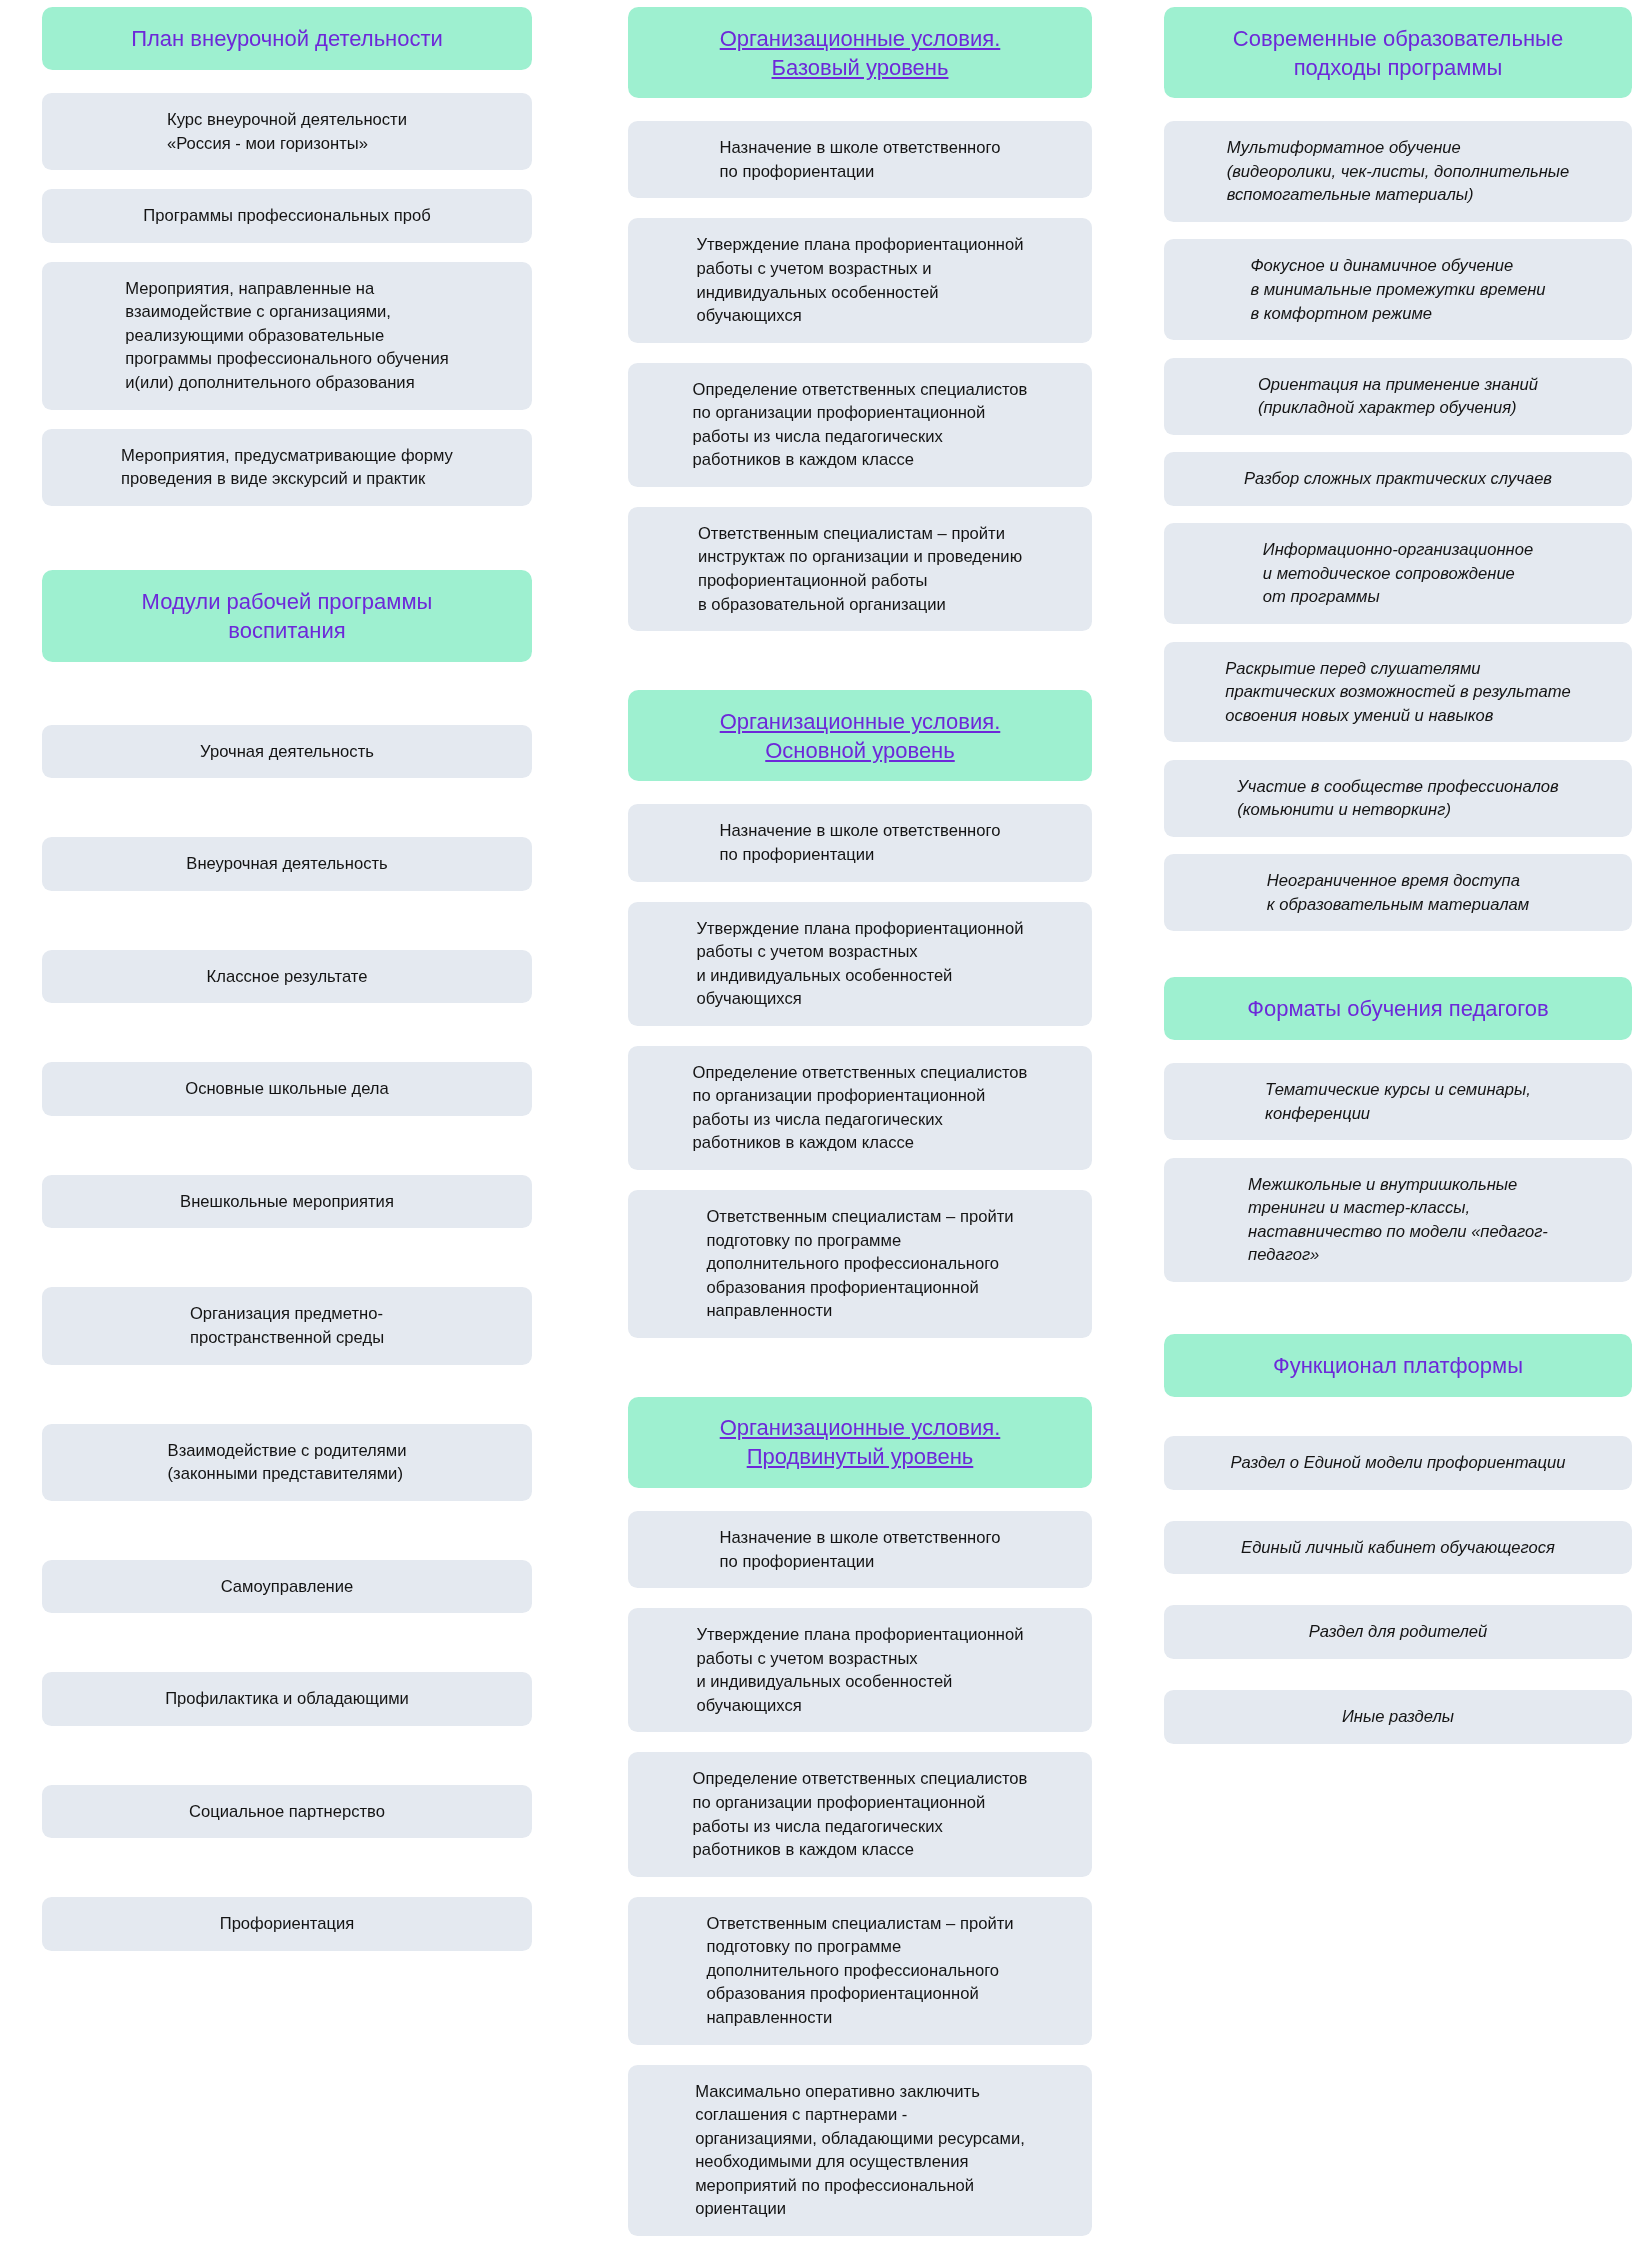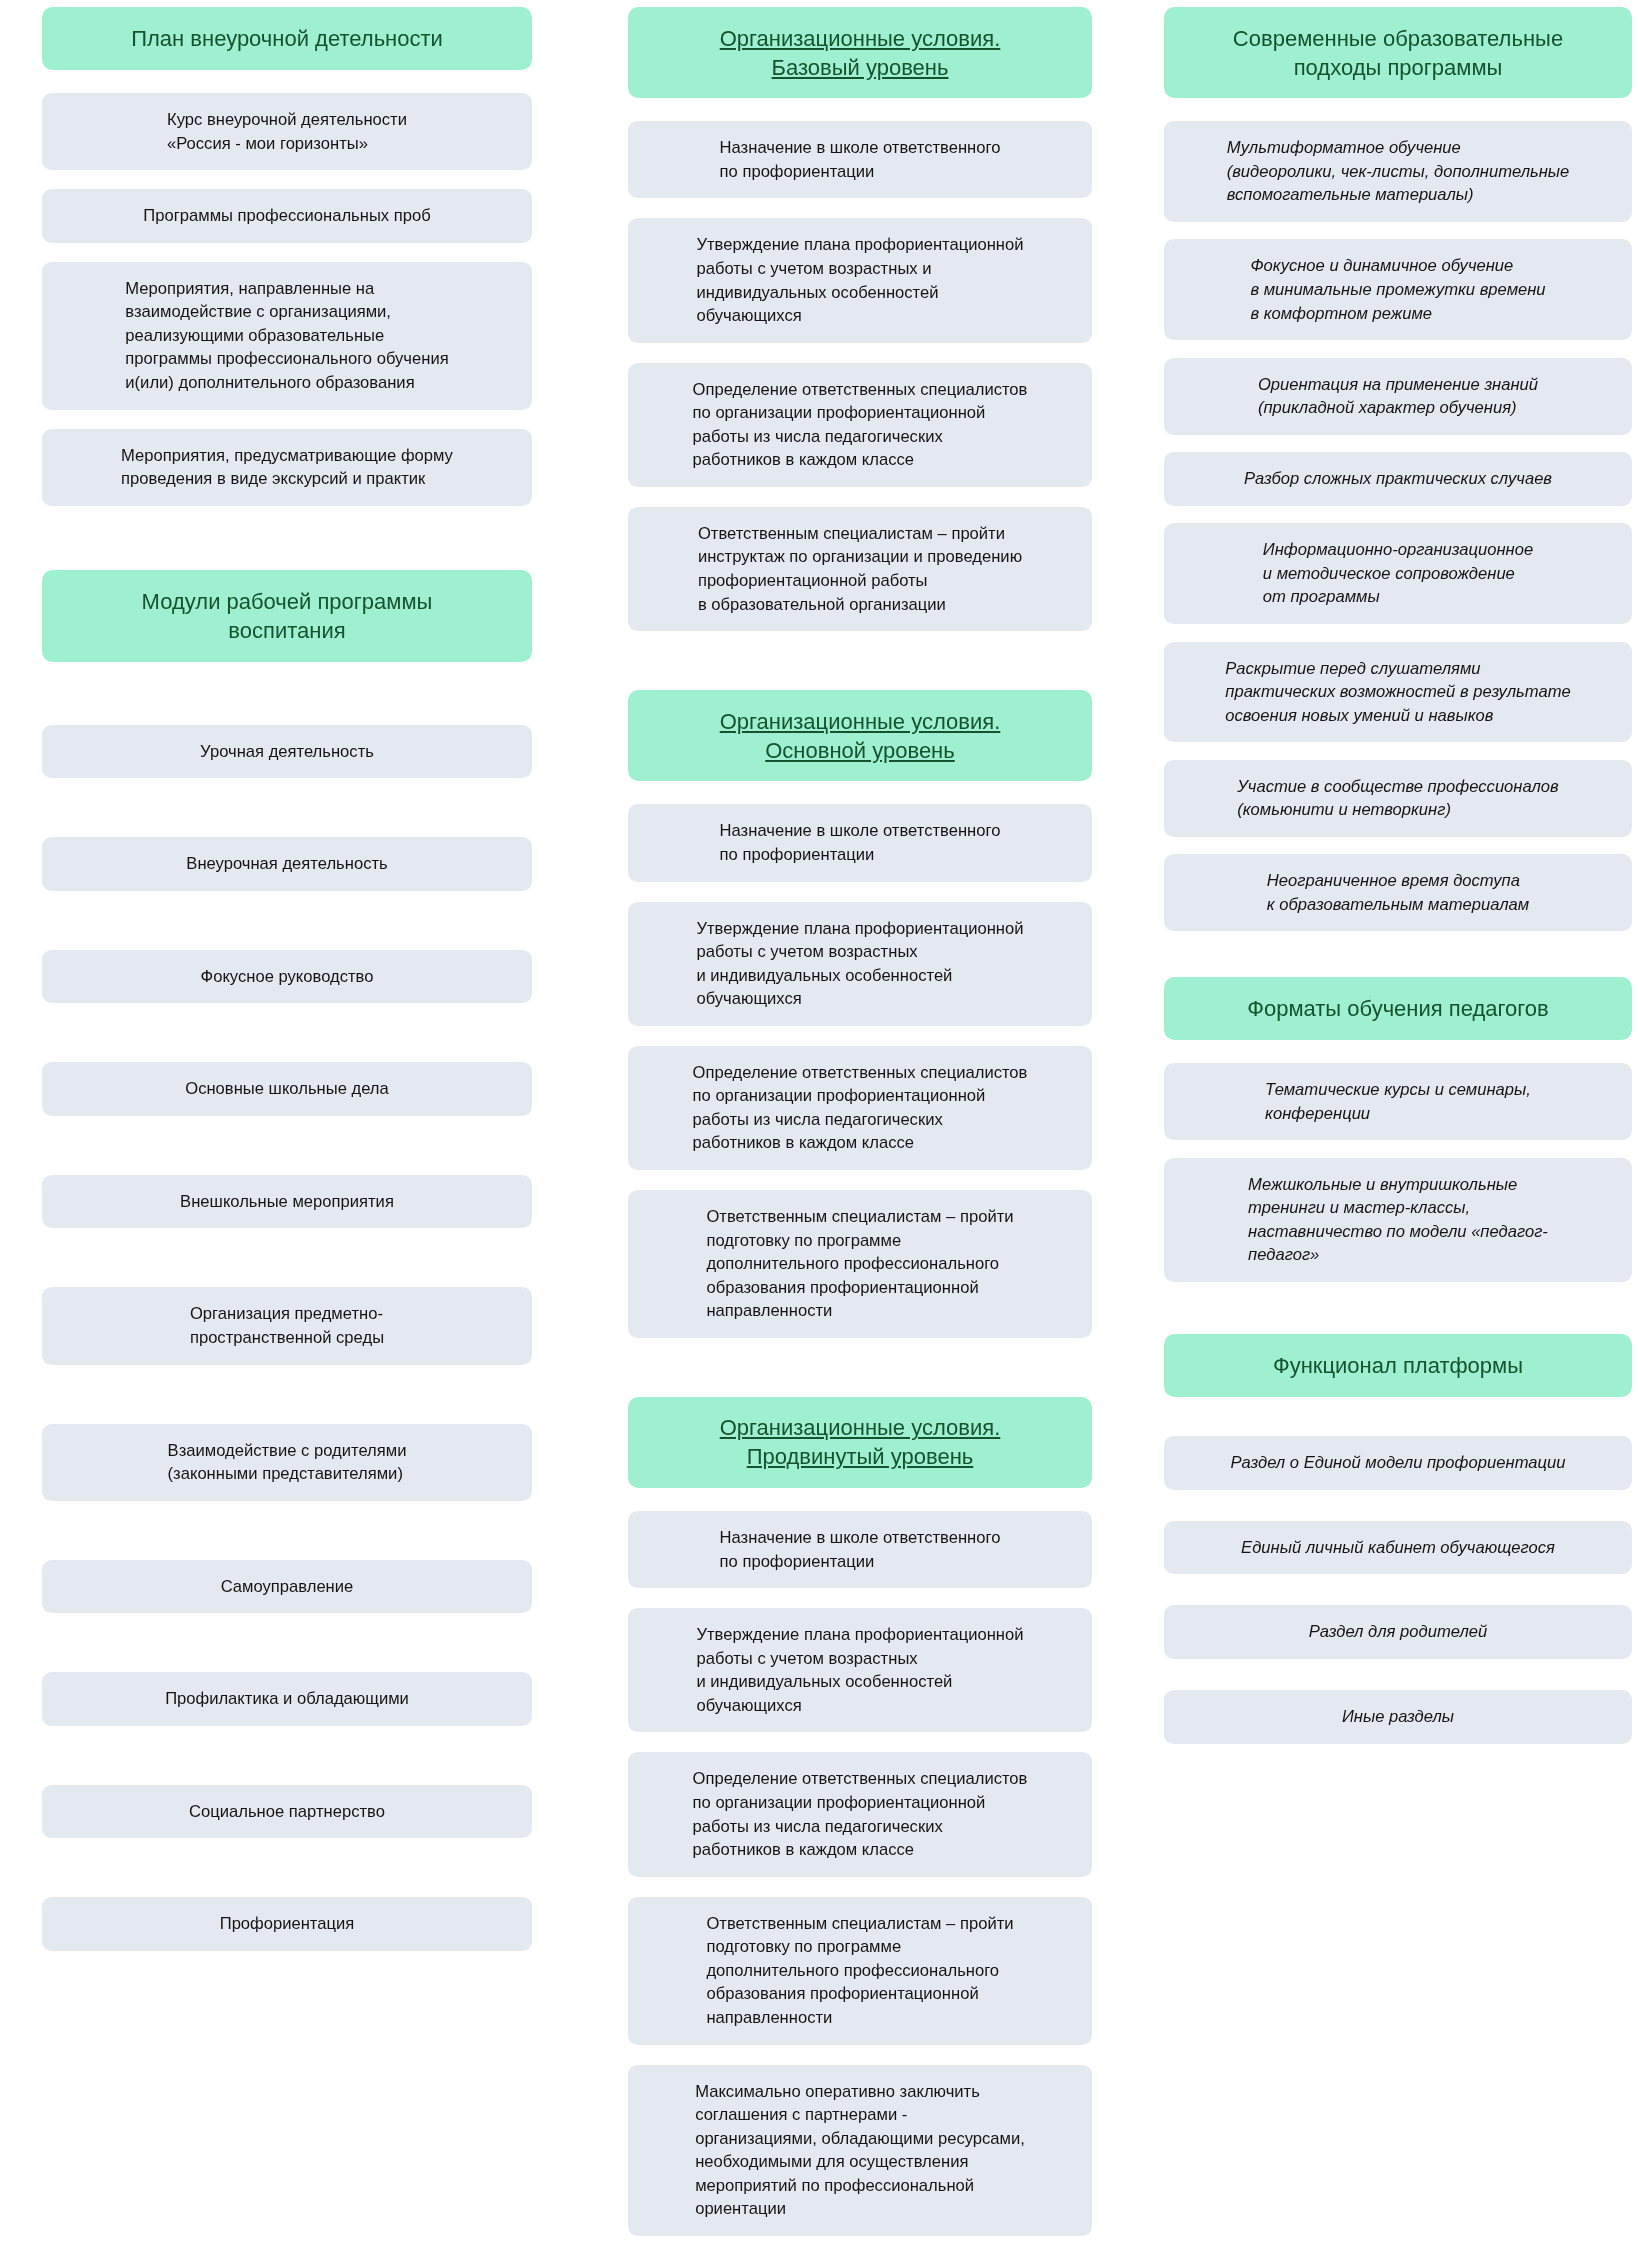--- a/index.html
+++ b/index.html
@@ -28,21 +28,21 @@
   }
   .col-1 { width: 490px; margin-left: 42px; }
   .col-2 { width: 464px; margin-left: 96px; }
   .col-3 { width: 468px; margin-left: 72px; }
 
   .group { display: flex; flex-direction: column; }
 
   .header-box {
     background: #9ef0d0;
     border-radius: 10.5px;
-    color: #14532d;
+    color: #6d28d9;
     font-size: 22px;
     line-height: 1.32;
     text-align: center;
     padding: 16.6px 12.3px;
     box-sizing: border-box;
     display: flex;
     align-items: center;
     justify-content: center;
     white-space: pre-line;
   }
@@ -101,21 +101,21 @@
 программы профессионального обучения
 и(или) дополнительного образования</div>
         <div class="item-box">Мероприятия, предусматривающие форму
 проведения в виде экскурсий и практик</div>
       </div>
       <div class="group">
         <div class="header-box">Модули рабочей программы
 воспитания</div>
         <div class="item-box">Урочная деятельность</div>
         <div class="item-box">Внеурочная деятельность</div>
-        <div class="item-box">Фокусное руководство</div>
+        <div class="item-box">Классное результате</div>
         <div class="item-box">Основные школьные дела</div>
         <div class="item-box">Внешкольные мероприятия</div>
         <div class="item-box">Организация предметно-
 пространственной среды</div>
         <div class="item-box">Взаимодействие с родителями
 (законными представителями)</div>
         <div class="item-box">Самоуправление</div>
         <div class="item-box">Профилактика и обладающими</div>
         <div class="item-box">Социальное партнерство</div>
         <div class="item-box">Профориентация</div>

